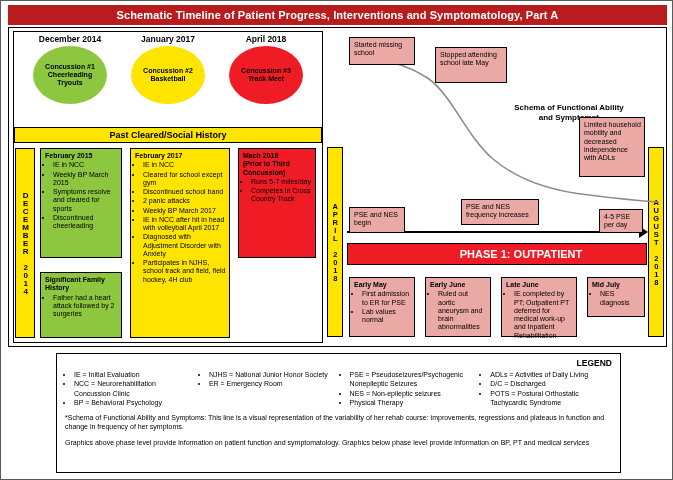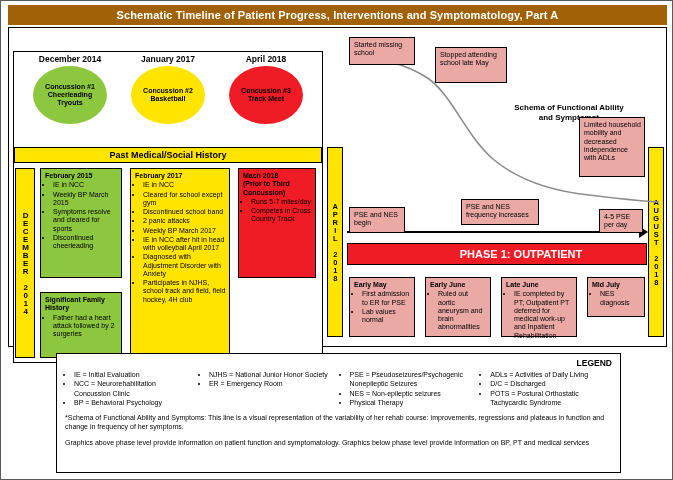--- a/index.html
+++ b/index.html
@@ -11,38 +11,37 @@
     overflow:hidden;
   }
   .page {
     position:relative;
     width:673px; height:480px;
     background:#ffffff;
     border:1px solid #5a5a5a;
   }
   .title-bar {
     position:absolute; left:7px; top:4px; width:659px; height:20px;
-    background:#a16207;
+    background:#b91c1c;
     color:#ffffff;
     font-size:11px;
     font-weight:bold;
     display:flex; align-items:center; justify-content:center;
     letter-spacing:.1px;
   }
   .diagram {
     position:absolute; left:7px; top:26px; width:659px; height:320px;
     background:#ffffff;
     border:1px solid #000;
   }
   
   .left-panel {
     position:absolute; left:4px; top:3px; width:310px; height:312px;
     border:1px solid #000;
     background:#ffffff;
-    margin-top:20px;
   }
   .concussion-row {
     position:absolute; left:0; top:0; width:308px; height:92px;
   }
   .conc-col { position:absolute; top:2px; width:100px; text-align:center; }
   .conc-date {
     font-size:8.5px; font-weight:bold; color:#000; margin-bottom:2px;
   }
   .circle {
     width:74px; height:58px; margin:0 auto;
@@ -165,21 +164,21 @@
         <div class="conc-col" style="left:104px;">
           <div class="conc-date">January 2017</div>
           <div class="circle c2">Concussion #2 Basketball</div>
         </div>
         <div class="conc-col" style="left:202px;">
           <div class="conc-date">April 2018</div>
           <div class="circle c3">Concussion #3 Track Meet</div>
         </div>
       </div>
 
-      <div class="pmh-bar">Past Medical/Social History</div>
+      <div class="pmh-bar">Past Cleared/Social History</div>
 
       <div class="timeline-left-label">
         <span class="vlabel">DECEMBER 2014</span>
       </div>
 
       <div class="box green" style="left:26px; top:116px; width:82px; height:110px;">
         <b>February 2015</b>
         <ul>
           <li>IE in NCC</li>
           <li>Weekly BP March 2015</li>

